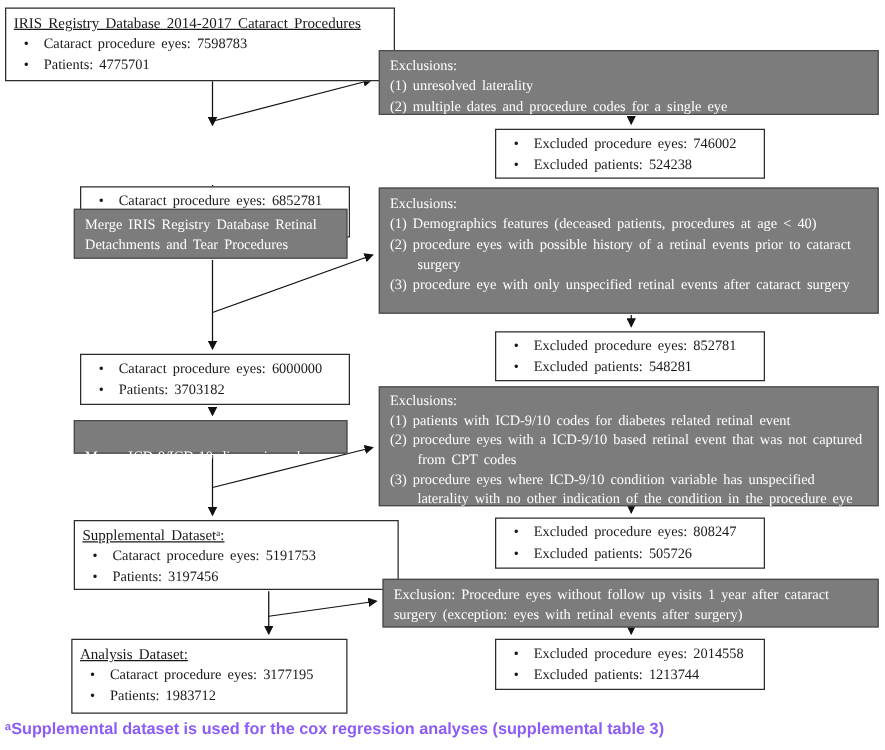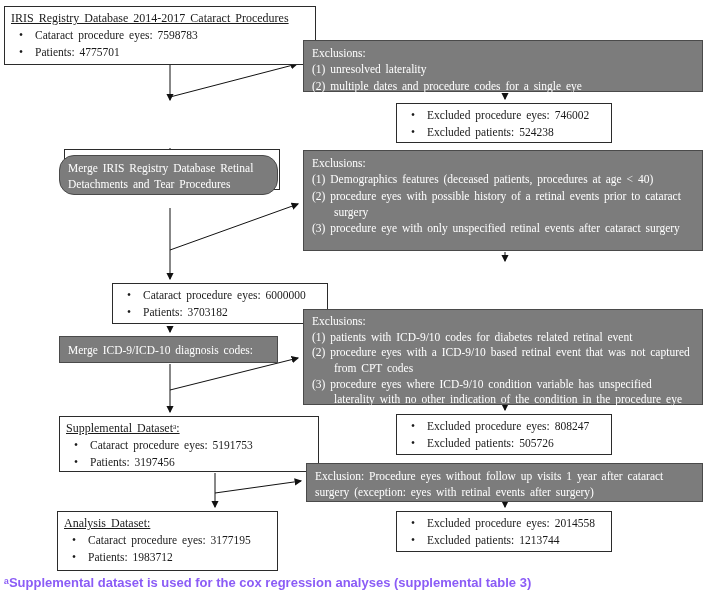--- a/index.html
+++ b/index.html
@@ -62,32 +62,32 @@
     </div>
   </div>
 
   <div class="box" style="left:64px;top:104px;width:216px;margin-top:45px;">
     <div class="bullets">
       <div class="bullet">Cataract procedure eyes: 6852781</div>
       <div class="bullet">Patients: 4251463</div>
     </div>
   </div>
 
-  <div class="box gray" style="left:59px;top:155px;width:219px;height:40px;border-radius:15px;">
+  <div class="box gray" style="left:59px;top:167px;width:219px;height:40px;">
     <span>Merge IRIS Registry Database Retinal Detachments and Tear Procedures</span>
   </div>
 
-  <div class="box" style="left:64px;top:283px;width:216px;margin-left:48px;">
+  <div class="box" style="left:64px;top:283px;width:216px;">
     <div class="bullets">
       <div class="bullet">Cataract procedure eyes: 6000000</div>
       <div class="bullet">Patients: 3703182</div>
     </div>
   </div>
 
-  <div class="box gray" style="left:59px;top:336px;width:219px;height:27px;padding-top:5px;">
+  <div class="box gray" style="left:59px;top:336px;width:219px;height:27px;padding-top:21px;">
     <span>Merge ICD-9/ICD-10 diagnosis codes:</span>
   </div>
 
   <div class="box" style="left:59px;top:416px;width:260px;height:56px;">
     <div class="heading">Supplemental Datasetᵃ:</div>
     <div class="bullets">
       <div class="bullet">Cataract procedure eyes: 5191753</div>
       <div class="bullet">Patients: 3197456</div>
     </div>
   </div>
@@ -122,20 +122,24 @@
 
   <div class="box gray" style="left:306px;top:463px;width:397px;height:39px;">
     <span>Exclusion: Procedure eyes without follow up visits 1 year after cataract surgery (exception: eyes with retinal events after surgery)</span>
   </div>
 
   <div class="box" style="left:396px;top:103px;width:216px;height:40px;">
     <div class="bullet">Excluded procedure eyes: 746002</div>
     <div class="bullet">Excluded patients: 524238</div>
   </div>
 
+  <div class="box" style="left:396px;top:265px;width:216px;height:40px;">
+    <div class="bullet">Excluded procedure eyes: 852781</div>
+    <div class="bullet">Excluded patients: 548281</div>
+  </div>
 
   <div class="box" style="left:396px;top:414px;width:216px;height:41px;">
     <div class="bullet">Excluded procedure eyes: 808247</div>
     <div class="bullet">Excluded patients: 505726</div>
   </div>
 
   <div class="box" style="left:396px;top:511px;width:216px;height:41px;">
     <div class="bullet">Excluded procedure eyes: 2014558</div>
     <div class="bullet">Excluded patients: 1213744</div>
   </div>

